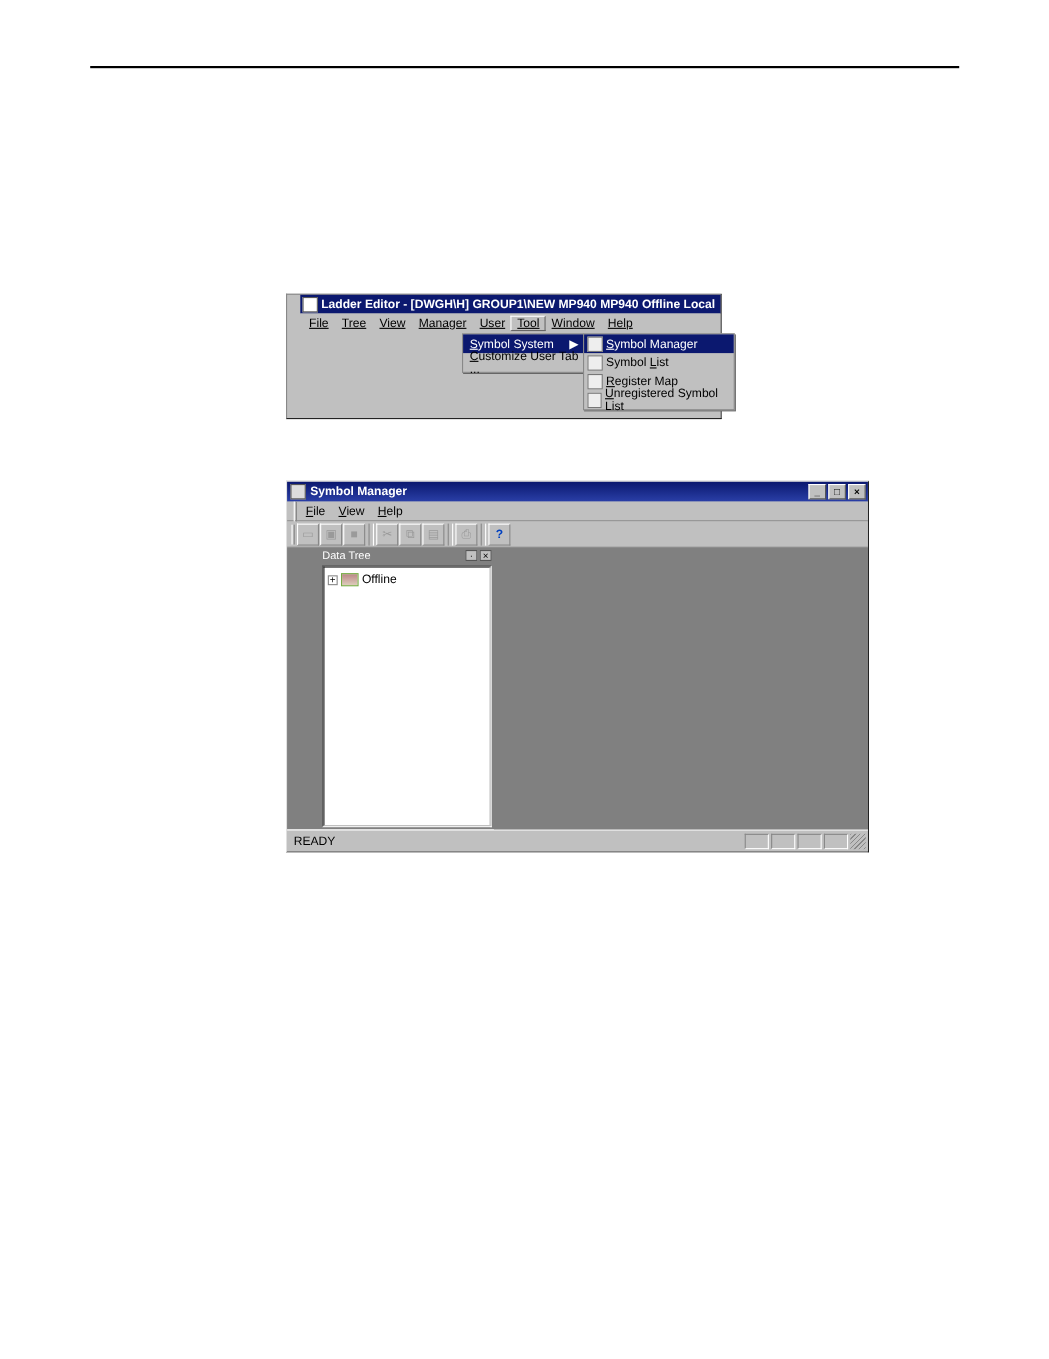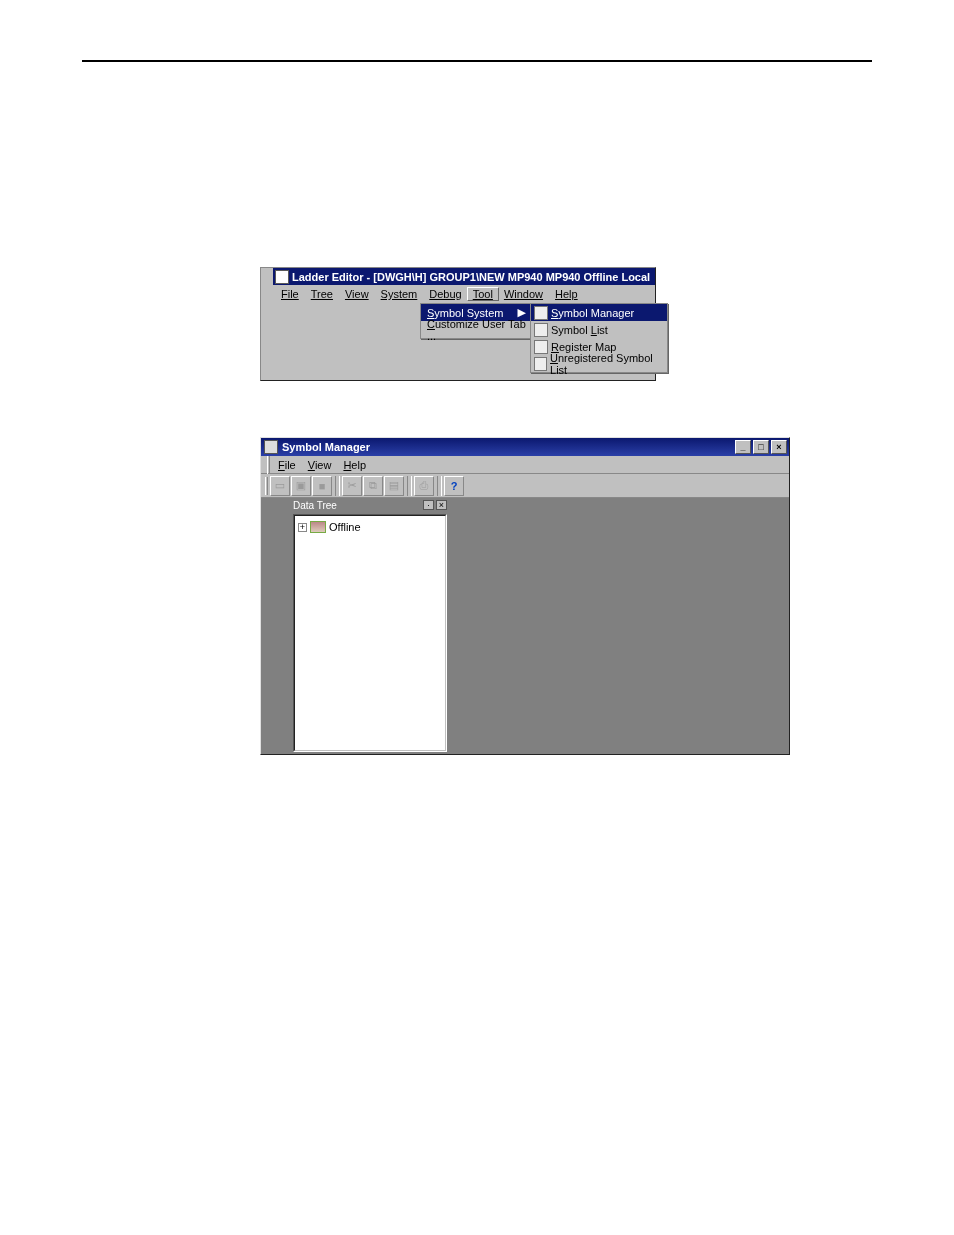--- a/index.html
+++ b/index.html
@@ -248,22 +248,22 @@
 
 <div class="ladder-window">
   <div class="titlebar">
     <span class="title-icon"></span>
     <span class="t-text">Ladder Editor - [DWGH\H]     GROUP1\NEW  MP940  MP940        Offline  Local</span>
   </div>
   <div class="menubar">
     <span class="menu-item"><span class="u">File</span></span>
     <span class="menu-item"><span class="u">Tree</span></span>
     <span class="menu-item"><span class="u">View</span></span>
-    <span class="menu-item"><span class="u">System</span></span>
-    <span class="menu-item"><span class="u">Debug</span></span>
+    <span class="menu-item"><span class="u">Manager</span></span>
+    <span class="menu-item"><span class="u">User</span></span>
     <span class="menu-item selected"><span class="u">Tool</span></span>
     <span class="menu-item"><span class="u">Window</span></span>
     <span class="menu-item"><span class="u">Help</span></span>
   </div>
   <div class="ladder-lower">
     <div class="dropdown">
       <div class="dropdown-row sel">
         <span><span class="u">S</span>ymbol System</span>
         <span class="arrow-r">▶</span>
       </div>
@@ -362,13 +362,23 @@
           <div class="tree-row">
             <span class="tree-exp">+</span>
             <span class="tree-icon"></span>
             <span>Offline</span>
           </div>
         </div>
       </div>
     </div>
     <div class="sm-right"></div>
   </div>
+  <div class="sm-status">
+    <span>READY</span>
+    <div class="panes">
+      <div class="pane"></div>
+      <div class="pane"></div>
+      <div class="pane"></div>
+      <div class="pane"></div>
+      <div class="grip"></div>
+    </div>
+  </div>
 </div>
 
 </body></html>

